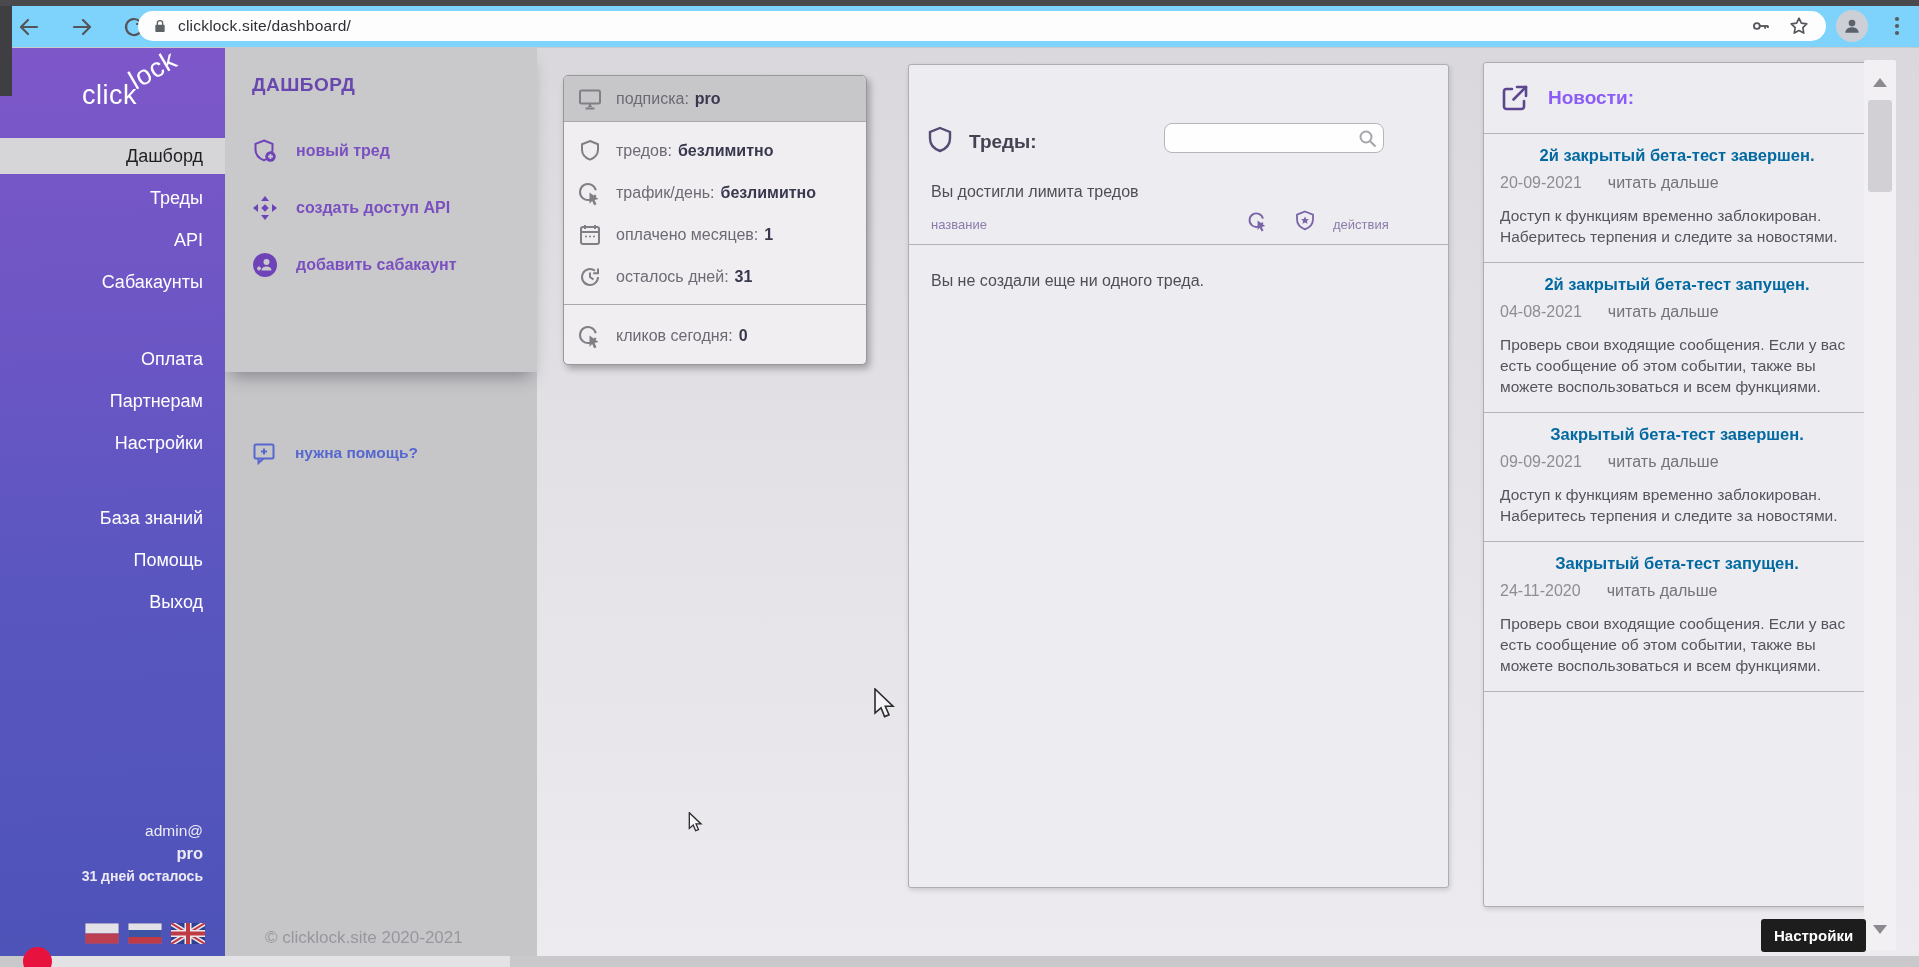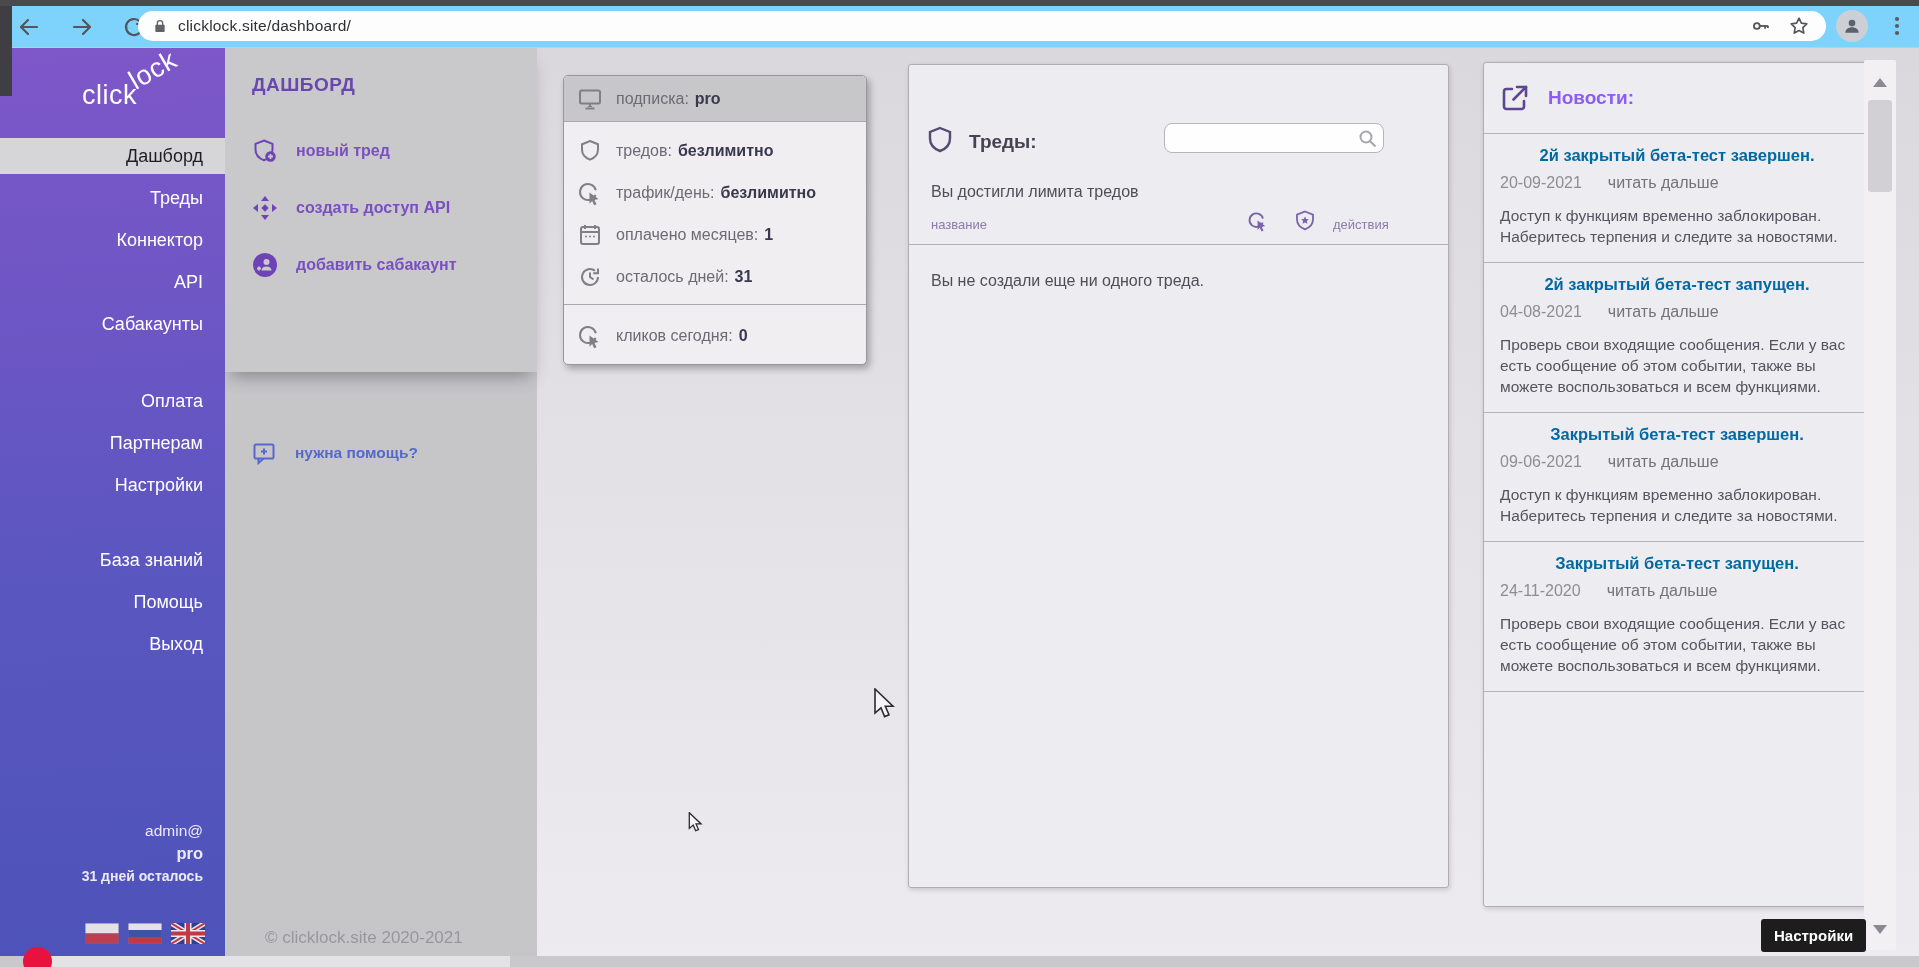--- a/index.html
+++ b/index.html
@@ -180,21 +180,20 @@
 </div>
 
 <div class="sidebar">
   <div class="logo">
     <span class="logo-click">click</span>
     <span class="logo-lock">lock</span>
   </div>
   <div class="side-nav">
     <div class="side-item active">Дашборд</div>
     <div class="side-item">Треды</div>
-    <div class="side-item">Коннектор</div>
     <div class="side-item">API</div>
     <div class="side-item">Сабакаунты</div>
     <div class="side-item grp-a">Оплата</div>
     <div class="side-item">Партнерам</div>
     <div class="side-item">Настройки</div>
     <div class="side-item grp-b">База знаний</div>
     <div class="side-item">Помощь</div>
     <div class="side-item">Выход</div>
   </div>
   <div class="account">
@@ -418,21 +417,21 @@
       <div class="news-meta">
         <span class="news-date">04-08-2021</span>
         <span class="news-link">читать дальше</span>
       </div>
       <div class="news-body">Проверь свои входящие сообщения. Если у вас есть сообщение об этом событии, также вы можете воспользоваться и всем функциями.</div>
     </div>
 
     <div class="news-item">
       <div class="news-item-title">Закрытый бета-тест завершен.</div>
       <div class="news-meta">
-        <span class="news-date">09-06-2021</span>
+        <span class="news-date">09-09-2021</span>
         <span class="news-link">читать дальше</span>
       </div>
       <div class="news-body">Доступ к функциям временно заблокирован. Наберитесь терпения и следите за новостями.</div>
     </div>
 
     <div class="news-item">
       <div class="news-item-title">Закрытый бета-тест запущен.</div>
       <div class="news-meta">
         <span class="news-date">24-11-2020</span>
         <span class="news-link">читать дальше</span>

